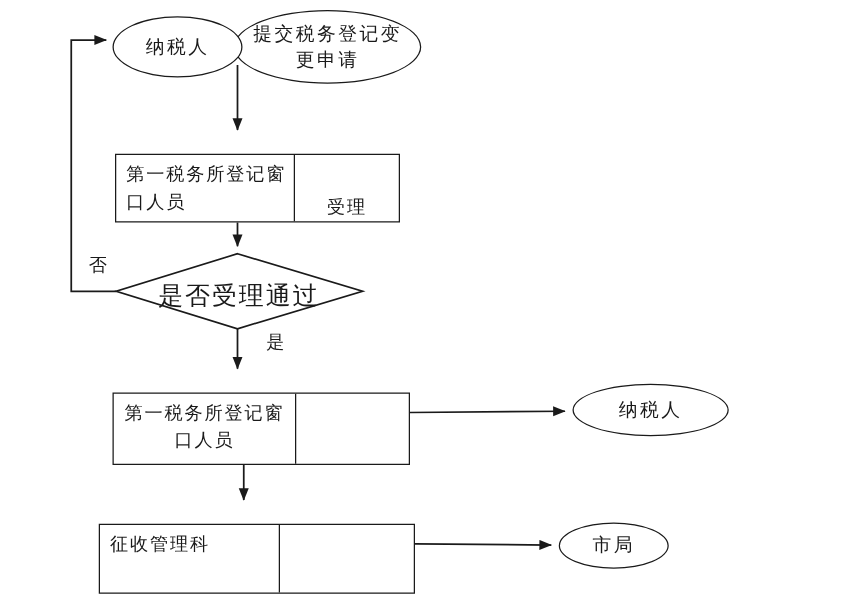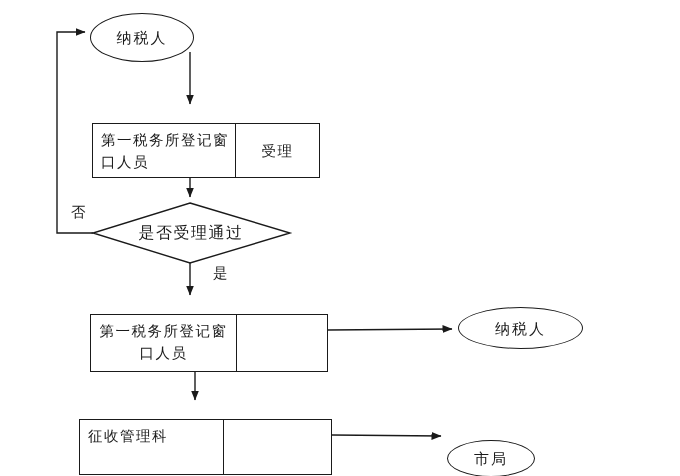--- a/index.html
+++ b/index.html
@@ -79,21 +79,21 @@
     font-size: 14.5px;
     letter-spacing: 1px;
   }
   .diamond-label {
     position: absolute;
     z-index: 3;
     left: 106px;
     top: 223px;
     width: 170px;
     text-align: center;
-    font-size: 16px;
+    font-size: 20px;
     letter-spacing: 1.5px;
   }
 </style>
 </head>
 <body>
 
 <div id="canvas">
 
   <svg id="connector-layer" viewBox="0 0 680 476" xmlns="http://www.w3.org/2000/svg">
     <defs>
@@ -117,31 +117,35 @@
     <line x1="332" y1="435" x2="441" y2="436" stroke="#1a1a1a" stroke-width="1.4" marker-end="url(#ah)"></line>
 
     <polygon points="190,203 290,233 190,263 93,233" fill="#ffffff" stroke="#1a1a1a" stroke-width="1.4"></polygon>
   </svg>
 
   <div class="diamond-label">是否受理通过</div>
 
   <div class="edge-label" style="left:71px; top:203px;">否</div>
   <div class="edge-label" style="left:213px; top:264px;">是</div>
 
+  <div class="ellipse" style="left:187px; top:8px; width:150px; height:59px;">
+    <div class="txt">提交税务登记变
+更申请</div>
+  </div>
 
   <div class="ellipse" style="left:90px; top:13px; width:104px; height:49px;">
     <div class="txt">纳税人</div>
   </div>
 
   <div class="procbox" style="left:92px; top:110px; width:228px; height:55px;">
     <div class="cell-role" style="width:143px;">
       <div class="txt pad">第一税务所登记窗
 口人员</div>
     </div>
-    <div class="cell-action vcenter" style="flex:1;">
+    <div class="cell-action vcenter" style="flex:1;align-items:flex-end;">
       <div class="txt">受理</div>
     </div>
   </div>
 
   <div class="procbox" style="left:90px; top:301px; width:238px; height:58px;">
     <div class="cell-role" style="width:146px;">
       <div class="txt centered-lines">第一税务所登记窗
 口人员</div>
     </div>
   </div>
@@ -150,17 +154,17 @@
     <div class="txt">纳税人</div>
   </div>
 
   <div class="procbox" style="left:79px; top:406px; width:253px; height:56px;">
     <div class="cell-role" style="width:144px;">
       <div class="txt pad">征收管理科</div>
     </div>
   </div>
 
 
-  <div class="ellipse" style="left:447px; top:440px; width:88px; height:37px;">
+  <div class="ellipse" style="left:447px; top:418px; width:88px; height:37px;">
     <div class="txt">市局</div>
   </div>
 
 </div>
 
 </body></html>

